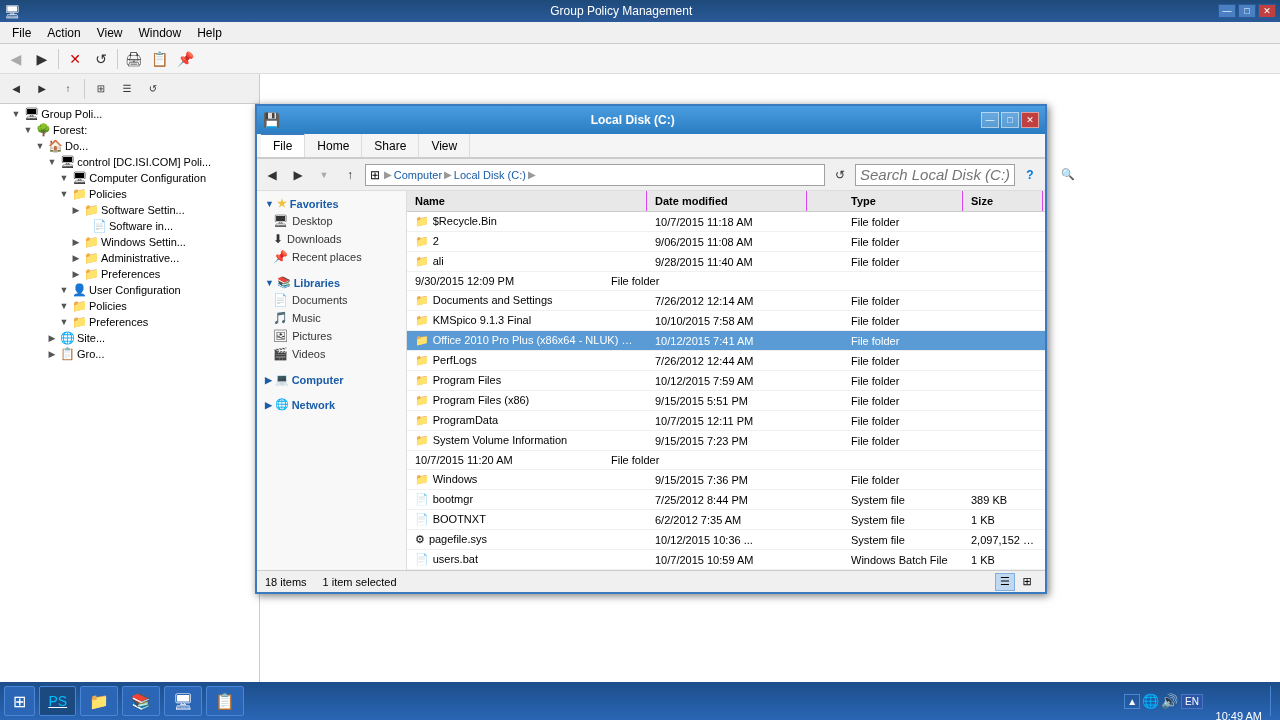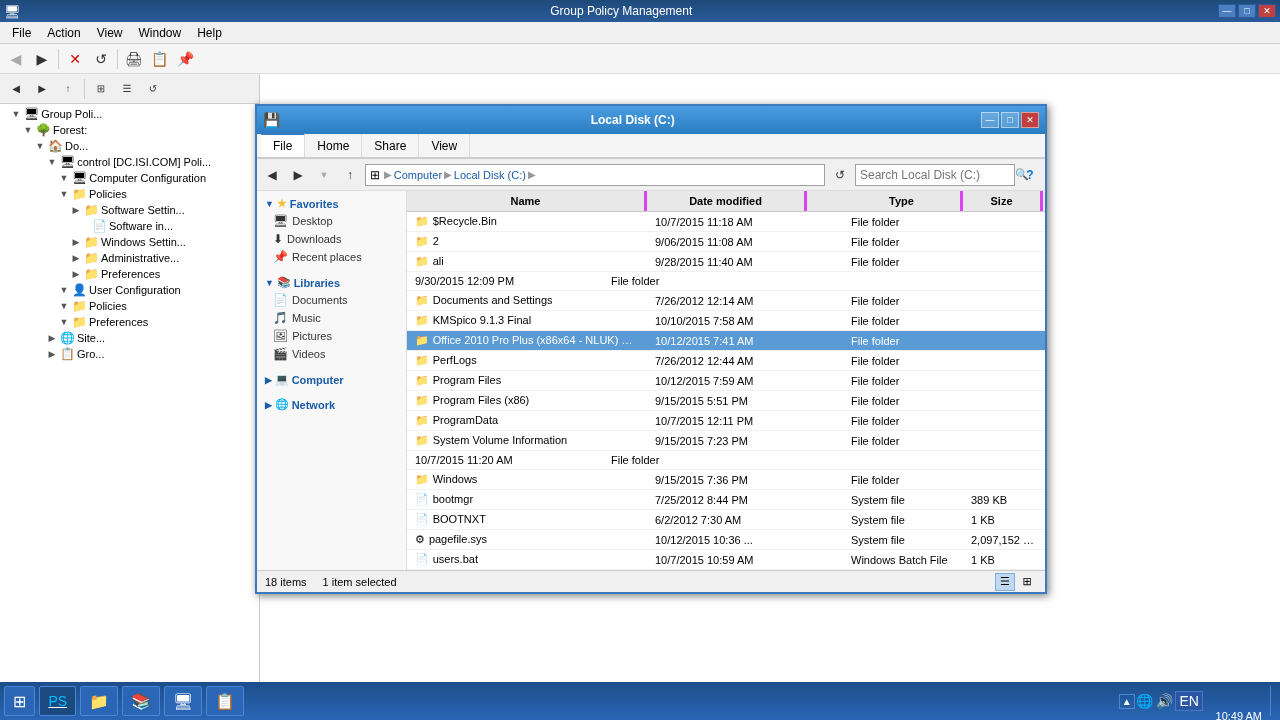--- a/index.html
+++ b/index.html
@@ -287,23 +287,24 @@
       border: 1px solid #a0a0a0;
       display: flex;
       align-items: center;
       background: white;
       padding: 0 4px;
     }
     .search-input {
       flex: 1;
       border: none;
       outline: none;
-      font-size: 12px;
+      font-size: 15px;
       color: #999;
       background: transparent;
+      font-style: italic;
     }
     .search-icon-btn { font-size: 11px; color: #666; cursor: pointer; }
 
     
     .file-area {
       display: flex;
       flex: 1;
       overflow: hidden;
     }
     .file-nav-panel {
@@ -342,24 +343,23 @@
       background: #e8e8e8;
       border-bottom: 1px solid #ccc;
       position: sticky;
       top: 0;
       z-index: 1;
     }
     .file-col {
       padding: 4px 8px;
       font-size: 11px;
       font-weight: bold;
-      border-right: 3px solid #d946ef;
+      border-right: 1px solid #d946ef;
       cursor: pointer;
       white-space: nowrap;
-      text-align: center;
     }
     .col-name { width: 240px; }
     .col-date { width: 160px; }
     .col-type { width: 120px; margin-left: 36px; }
     .col-size { width: 80px; }
 
     .file-row {
       display: flex;
       align-items: center;
       border-bottom: 1px solid #f0f0f0;
@@ -760,21 +760,21 @@
         <span style="margin-right:4px;">📄</span>bootmgr
       </div>
       <div class="file-cell col-date">7/25/2012 8:44 PM</div>
       <div class="file-cell col-type">System file</div>
       <div class="file-cell col-size">389 KB</div>
     </div>
           <div class="file-row">
       <div class="file-cell col-name">
         <span style="margin-right:4px;">📄</span>BOOTNXT
       </div>
-      <div class="file-cell col-date">6/2/2012 7:30 AM</div>
+      <div class="file-cell col-date">6/2/2012 7:35 AM</div>
       <div class="file-cell col-type">System file</div>
       <div class="file-cell col-size">1 KB</div>
     </div>
           <div class="file-row">
       <div class="file-cell col-name">
         <span style="margin-right:4px;">⚙</span>pagefile.sys
       </div>
       <div class="file-cell col-date">10/12/2015 10:36 ...</div>
       <div class="file-cell col-type">System file</div>
       <div class="file-cell col-size">2,097,152 KB</div>
@@ -808,21 +808,21 @@
   </div>
   <div class="taskbar-btn" style="font-size:16px;">📁</div>
   <div class="taskbar-btn" style="font-size:16px;">📚</div>
   <div class="taskbar-btn" style="font-size:16px;">🖥</div>
   <div class="taskbar-btn" style="font-size:16px;">📋</div>
   <div class="taskbar-systray">
     <div class="systray-icons">
       <span style="font-size:10px; border:1px solid #4a86d5; padding:1px 2px; cursor:pointer;">▲</span>
       <span>🌐</span>
       <span>🔊</span>
-      <span style="font-size:14px; background:#2a56a5; padding:1px 3px; border:1px solid #4a76c5;">EN</span>
+      <span style="font-size:10px; background:#2a56a5; padding:1px 3px; border:1px solid #4a76c5;">EN</span>
     </div>
     <div style="text-align:right; line-height:1.3;margin-top:44px;">
       <div>10:49 AM</div>
       <div>10/12/2015</div>
     </div>
     <span style="width:6px; height:30px; border-left:1px solid #4a86d5; margin-left:4px; cursor:pointer;"></span>
   </div>
 </div>
 
 </body></html>

